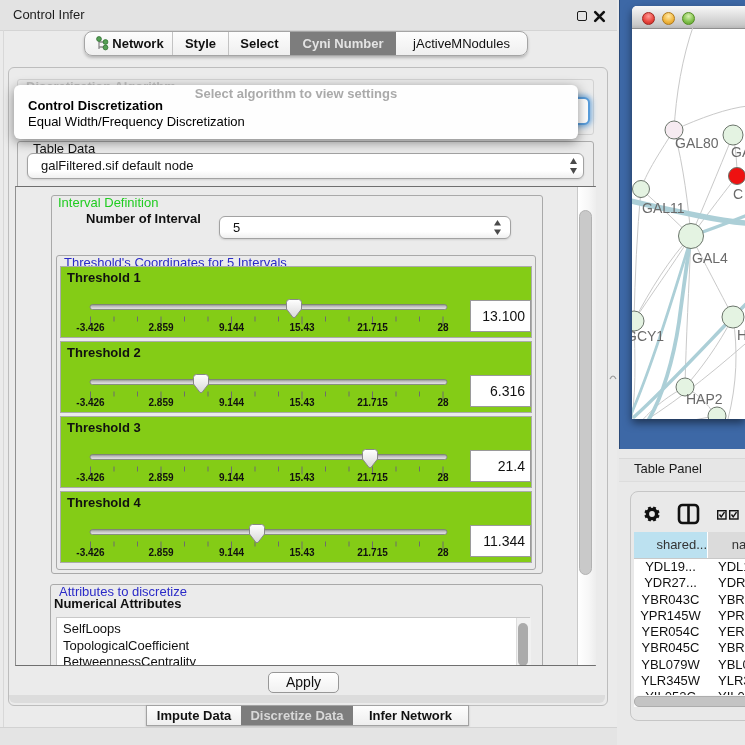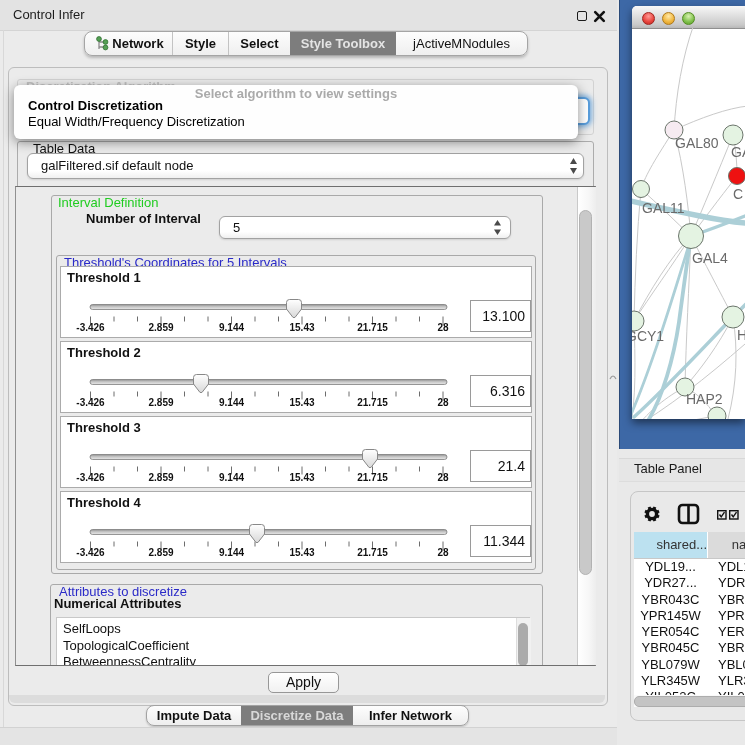--- a/index.html
+++ b/index.html
@@ -4,21 +4,21 @@
 <style>
   html,body{margin:0;padding:0;width:745px;height:745px;overflow:hidden;
     font-family:"Liberation Sans",sans-serif;background:#e9e9e9;}
   .abs{position:absolute;}
   .grp{position:absolute;border:1px solid #a9a9a9;border-radius:3px;}
   .gt{position:absolute;background:#ebebeb;padding:0 3px;font-size:13px;height:14px;line-height:14px;margin-top:8px;}
   .combo{position:absolute;background:linear-gradient(#ffffff,#ffffff 70%,#f0f0f0);
     border:1px solid #a2a2a2;border-radius:6px;font-size:13px;color:#111;
     box-shadow:0 1px 2px rgba(0,0,0,0.12);}
   .cbarrow{position:absolute;width:9px;}
-  .tbox{position:absolute;left:44px;width:470px;height:70px;border:1px solid #ababab;background:#ffffff;}
+  .tbox{position:absolute;left:44px;width:470px;height:70px;border:1px solid #ababab;background:#84cc16;}
   .vbox{position:absolute;left:454px;width:54px;height:30px;border:1px solid #9a9a9a;background:#fff;
     font-size:14px;color:#111;text-align:right;padding-right:5px;line-height:30px;}
 </style>
 </head>
 <body>
 
 <div class="abs" style="left:0;top:0;width:617px;height:745px;background:#ebebeb;"></div>
 <div class="abs" style="left:0;top:0;width:617px;height:30px;background:#e3e3e3;border-bottom:1px solid #d4d4d4;"></div>
 <div class="abs" style="left:13px;top:0;height:30px;line-height:30px;font-size:13px;color:#1c1c1c;">Control Infer</div>
 
@@ -29,21 +29,21 @@
 <div class="abs" style="left:3px;top:30px;width:1px;height:715px;background:#d8d8d8;"></div>
 
 <div class="abs" style="left:84px;top:31px;width:442px;height:23px;border:1px solid #a5a5a5;border-radius:8px;
   background:linear-gradient(#fdfdfd,#efefef);box-shadow:0 2px 3px rgba(0,0,0,0.22);overflow:hidden;">
   <div class="abs" style="left:87px;top:0;width:1px;height:23px;background:#c3c3c3;"></div>
   <div class="abs" style="left:143px;top:0;width:1px;height:23px;background:#c3c3c3;"></div>
   <div class="abs" style="left:205px;top:0;width:106px;height:23px;background:#7d7d7d;"></div>
   <div class="abs" style="left:0;top:0;width:88px;height:23px;line-height:23px;font-size:13px;color:#111;text-align:center;padding-left:18px;box-sizing:border-box;font-weight:bold;">Network</div>
   <div class="abs" style="left:88px;top:0;width:55px;height:23px;line-height:23px;font-size:13px;color:#111;text-align:center;font-weight:bold;">Style</div>
   <div class="abs" style="left:144px;top:0;width:61px;height:23px;line-height:23px;font-size:13px;color:#111;text-align:center;font-weight:bold;">Select</div>
-  <div class="abs" style="left:205px;top:0;width:106px;height:23px;line-height:23px;font-size:13px;color:#e4e4e4;text-align:center;font-weight:bold;">Style Toolbox</div>
+  <div class="abs" style="left:205px;top:0;width:106px;height:23px;line-height:23px;font-size:13px;color:#e4e4e4;text-align:center;font-weight:bold;">Cyni Number</div>
   <div class="abs" style="left:311px;top:0;width:131px;height:23px;line-height:23px;font-size:13px;color:#111;text-align:center;font-weight:normal;">jActiveMNodules</div>
   <svg class="abs" style="left:9px;top:3px;" width="17" height="17" viewBox="0 0 17 17">
     <path d="M5 4 L5 14 M5 7 L11 7 M5 12 L11 12" stroke="#8a8a8a" stroke-width="1.3" fill="none"></path>
     <circle cx="5" cy="4" r="2.4" fill="#55a055" stroke="#2e7030" stroke-width="0.8"></circle>
     <circle cx="11.5" cy="7" r="2.4" fill="#55a055" stroke="#2e7030" stroke-width="0.8"></circle>
     <circle cx="11.5" cy="12.5" r="2.4" fill="#55a055" stroke="#2e7030" stroke-width="0.8"></circle>
   </svg>
 </div>
 
 <div class="abs" style="left:8px;top:67px;width:598px;height:637px;background:#ebebeb;border:1px solid #bdbdbd;border-radius:6px;"></div>
@@ -265,21 +265,21 @@
     <div class="abs" style="left:461px;top:5px;width:10px;height:43px;background:#ababab;border-radius:5px;"></div>
   </div>
 </div>
 
 <div class="abs" style="left:577px;top:187px;width:18px;height:478px;background:linear-gradient(to right,#ffffff,#f7f7f7 60%,#ededed);border-left:1px solid #c9c9c9;"></div>
 <div class="abs" style="left:579px;top:210px;width:13px;height:365px;background:#c9c9c9;border:1px solid #b2b2b2;border-radius:7px;box-sizing:border-box;"></div>
 
 <div class="abs" style="left:268px;top:672px;width:69px;height:19px;background:linear-gradient(#ffffff,#f1f1f1);
   border:1px solid #979797;border-radius:5px;font-size:14px;color:#111;text-align:center;line-height:19px;">Apply</div>
 
-<div class="abs" style="left:146px;top:705px;width:321px;height:19px;border:1px solid #a2a2a2;border-radius:8px;
+<div class="abs" style="left:146px;top:705px;width:321px;height:19px;border:1px solid #a2a2a2;border-radius:0;
   background:linear-gradient(#fdfdfd,#eeeeee);box-shadow:0 1px 2px rgba(0,0,0,0.2);overflow:hidden;">
   <div class="abs" style="left:94px;top:0;width:112px;height:19px;background:#7d7d7d;"></div>
   <div class="abs" style="left:0;top:0;width:94px;height:19px;line-height:19px;font-size:13px;color:#111;text-align:center;font-weight:bold;">Impute Data</div>
   <div class="abs" style="left:94px;top:0;width:112px;height:19px;line-height:19px;font-size:13px;color:#d8d8d8;text-align:center;font-weight:bold;">Discretize Data</div>
   <div class="abs" style="left:206px;top:0;width:115px;height:19px;line-height:19px;font-size:13px;color:#111;text-align:center;font-weight:bold;">Infer Network</div>
 </div>
 <div class="abs" style="left:0;top:727px;width:617px;height:18px;background:#e4e4e4;border-top:1px solid #d2d2d2;"></div>
 
 <svg class="abs" style="left:608px;top:370px;" width="10" height="12" viewBox="0 0 10 12">
   <path d="M2 9 Q5 3 8 9" fill="none" stroke="#9a9a9a" stroke-width="1.2"></path>

